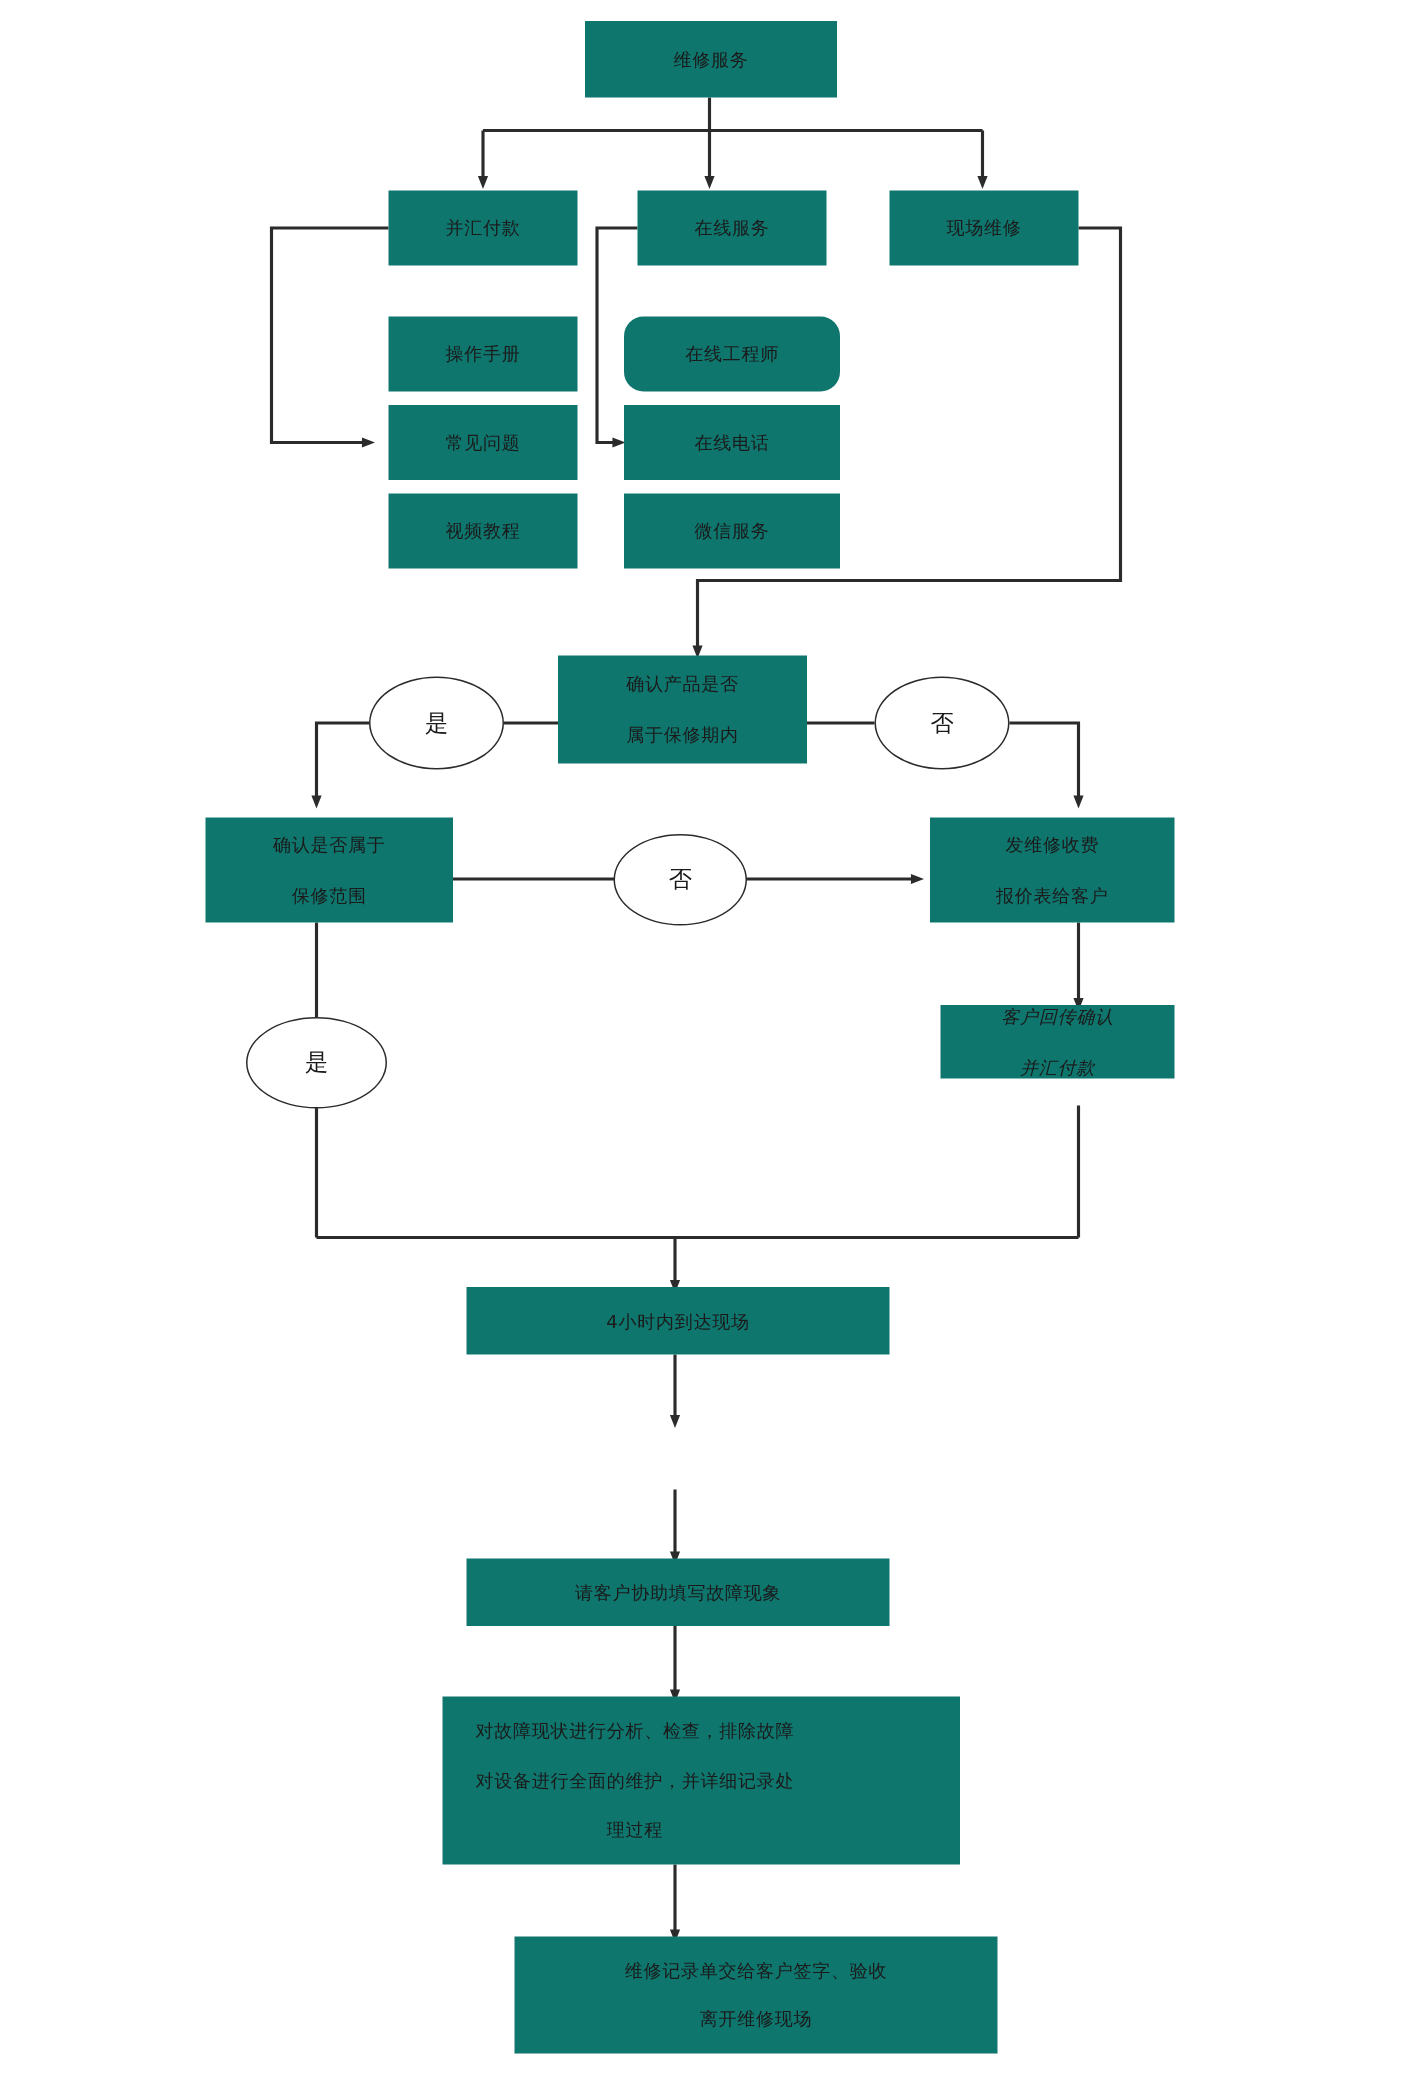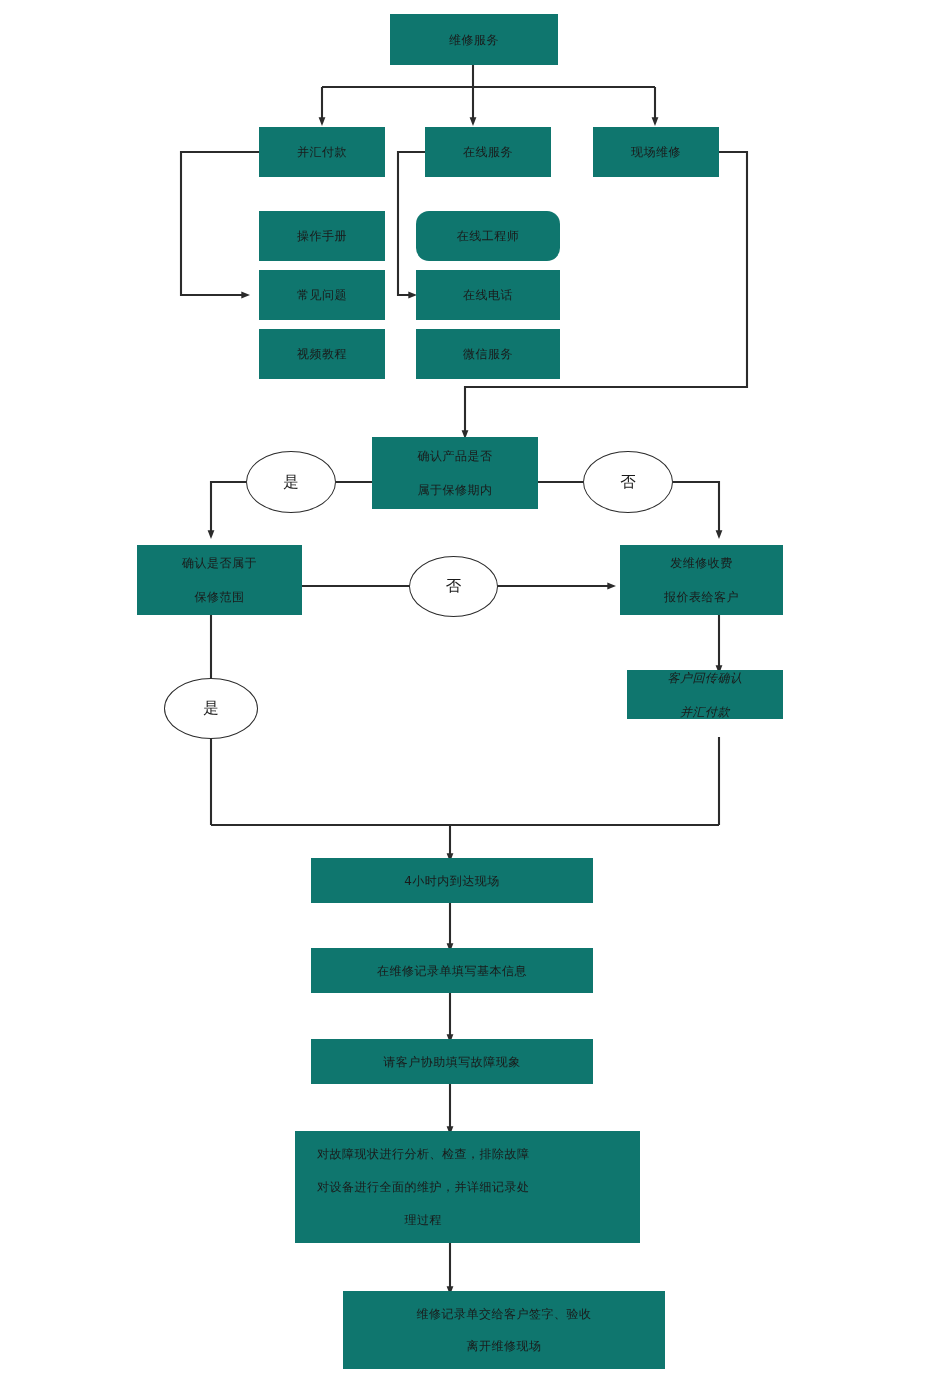--- a/index.html
+++ b/index.html
@@ -134,21 +134,20 @@
 保修范围</div>
 
   <div class="node" style="left:620px; top:545px; width:163px; height:70px;">发维修收费
 报价表给客户</div>
 
   <div class="node" style="left:627px; top:670px; width:156px; height:49px;font-style:italic;">客户回传确认
 并汇付款</div>
 
   <div class="node wide" style="left:311px; top:858px; width:282px; height:45px;">4小时内到达现场</div>
 
-  <div class="node wide" style="left:311px; top:948px; width:282px; height:45px;">在维修记录单填写基本信息</div>
 
   <div class="node wide" style="left:311px; top:1039px; width:282px; height:45px;">请客户协助填写故障现象</div>
 
   <div class="node para" style="left:295px; top:1131px; width:345px; height:112px;">对故障现状进行分析、检查，排除故障
 对设备进行全面的维护，并详细记录处
 理过程</div>
 
   <div class="node wide" style="left:300px; top:1291px; width:322px; height:78px;margin-left:43px;">维修记录单交给客户签字、验收
 离开维修现场</div>
 

